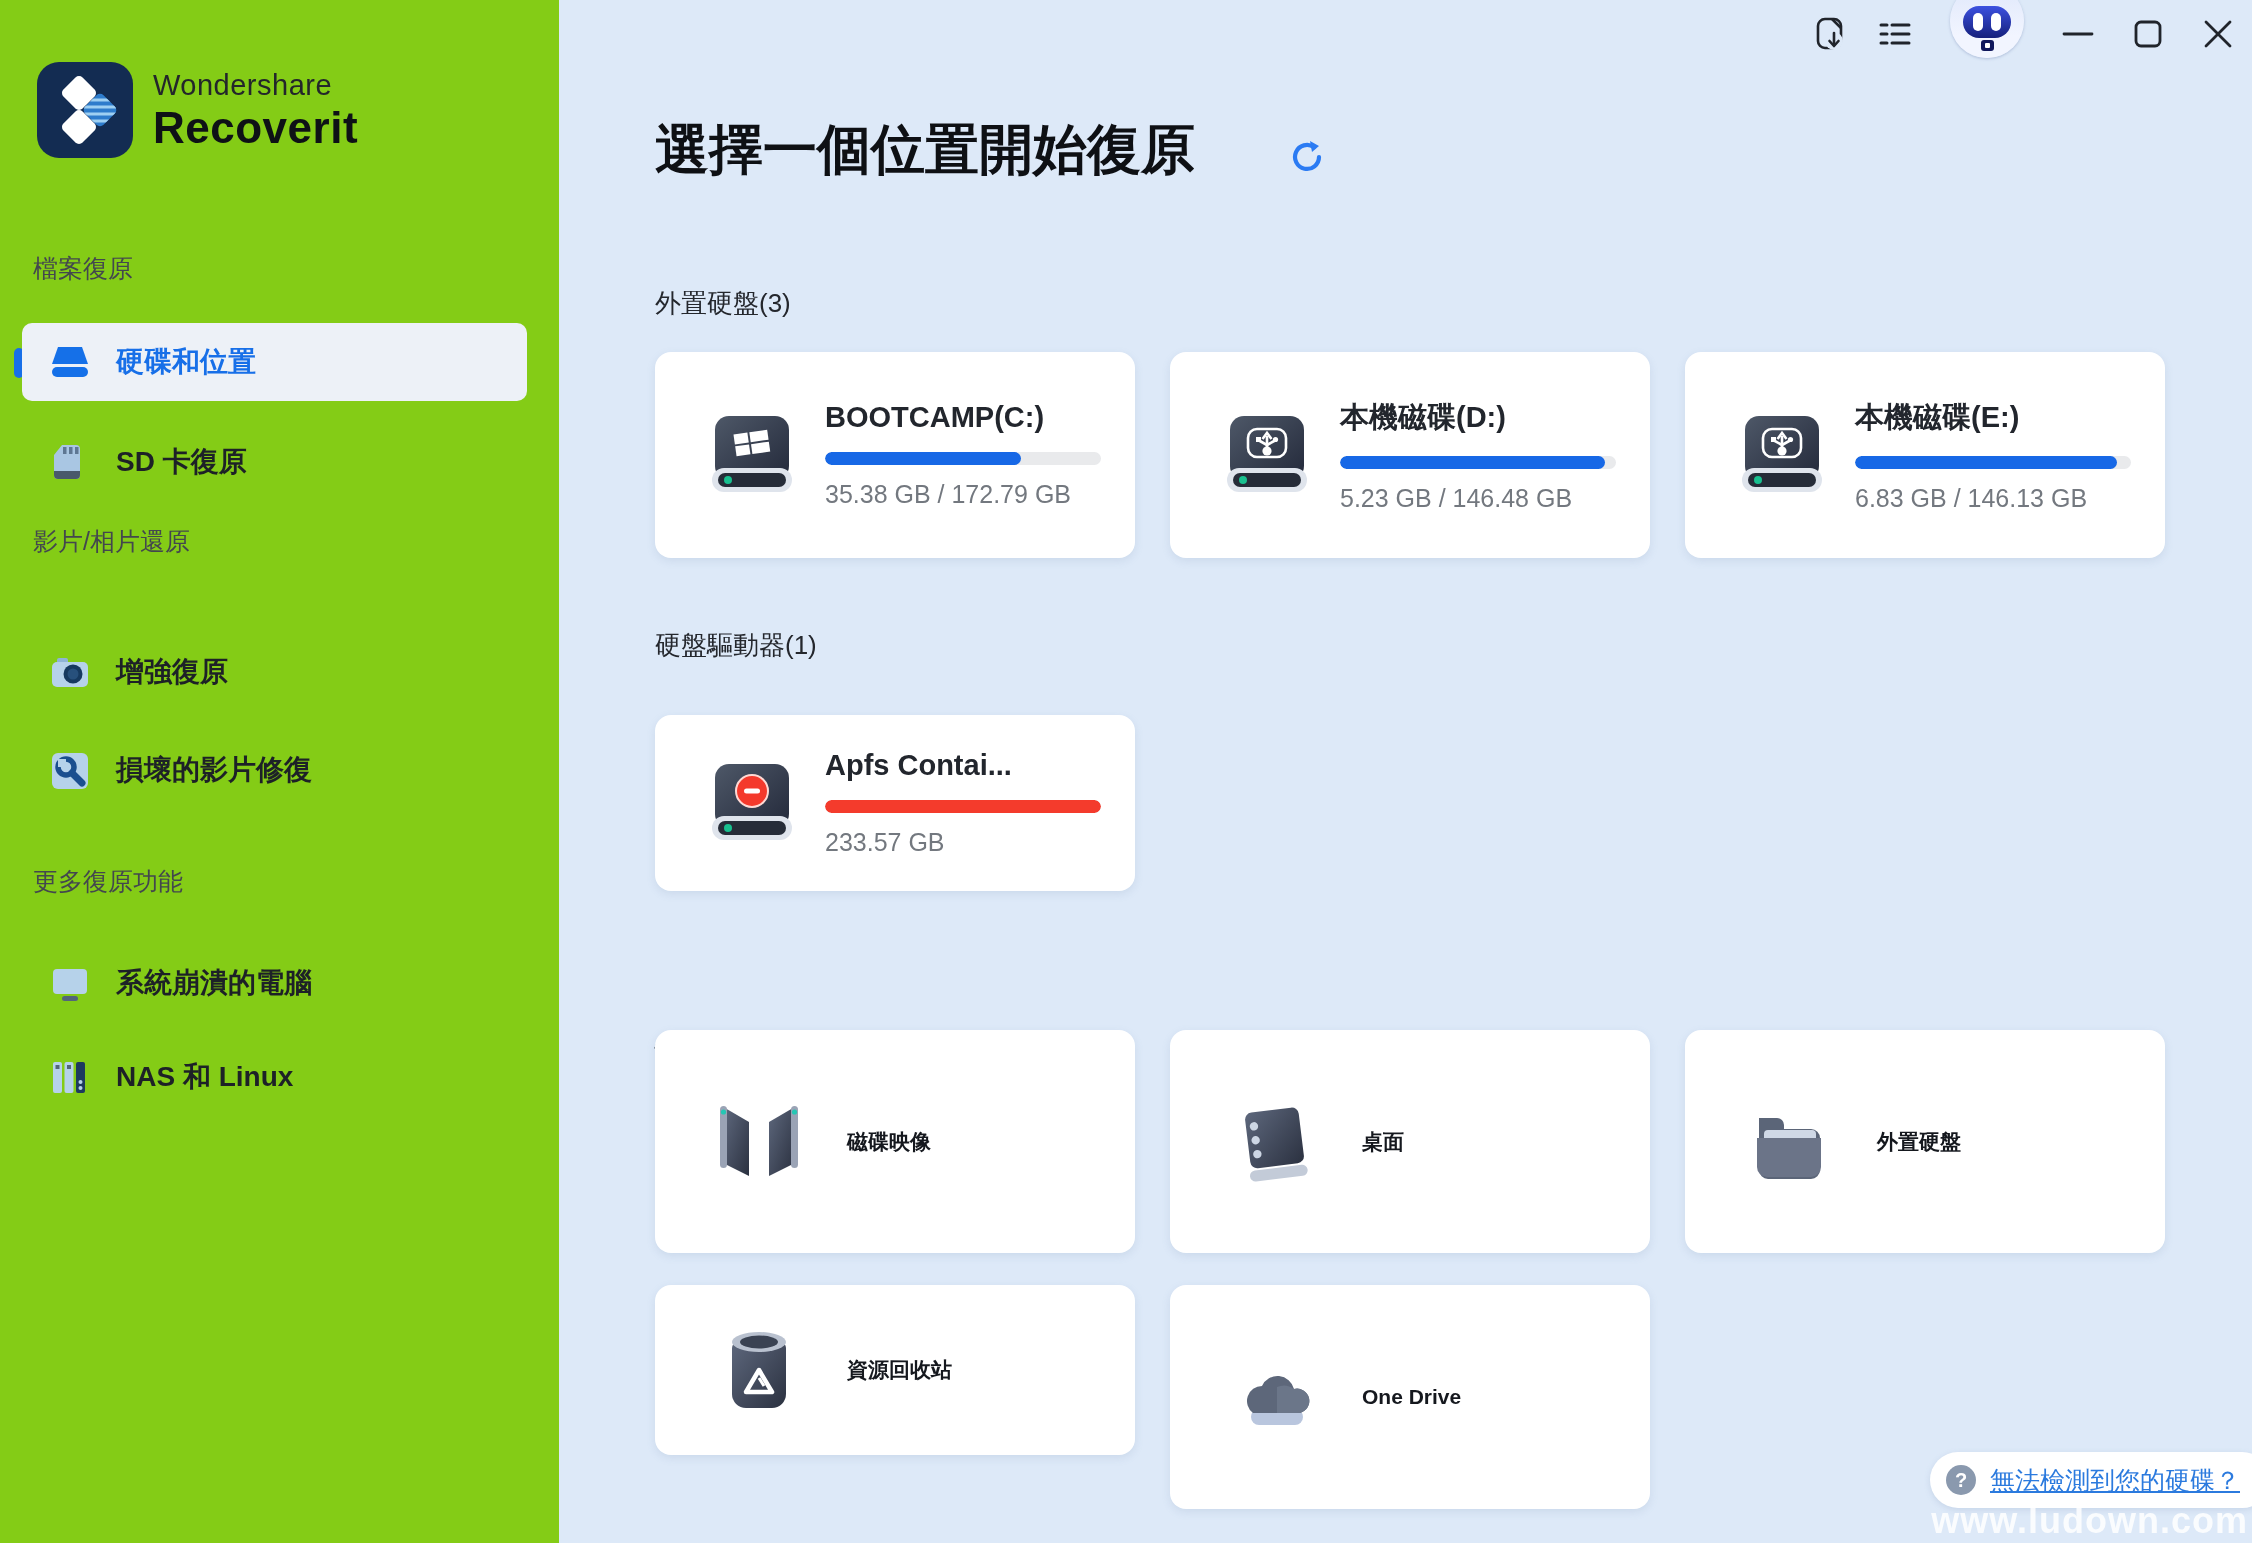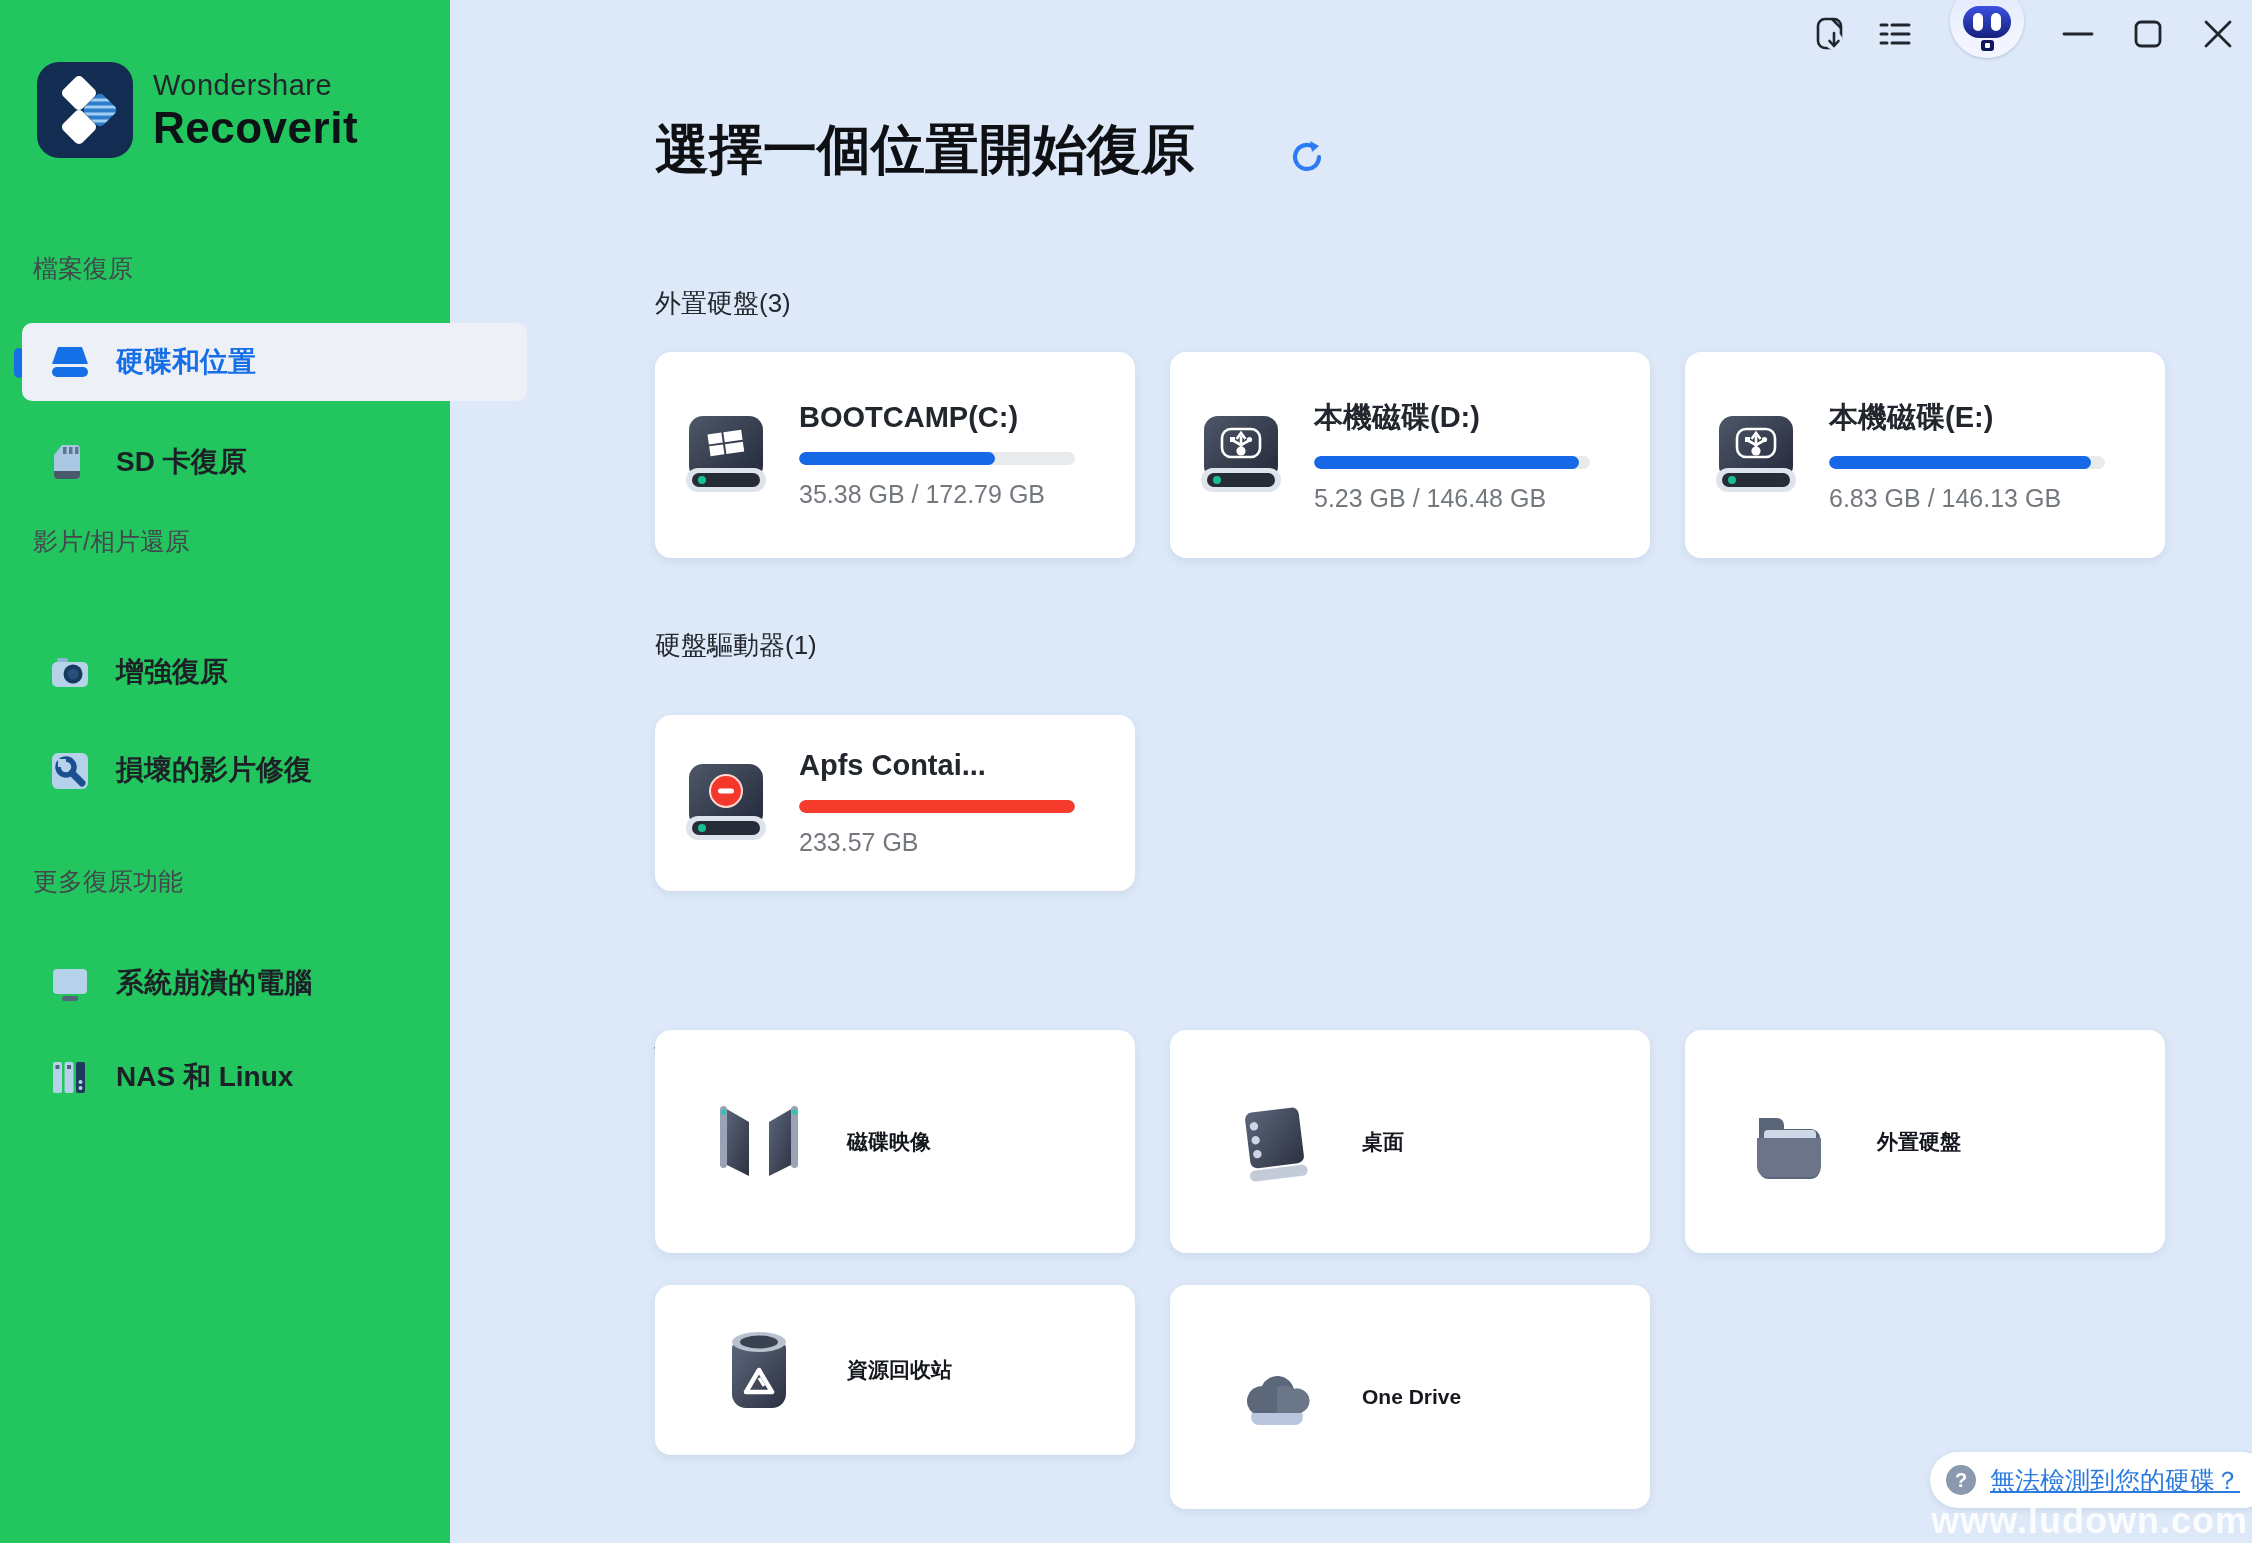--- a/index.html
+++ b/index.html
@@ -3,21 +3,21 @@
 <meta charset="utf-8">
 <style>
   html,body{margin:0;padding:0;}
   body{
     width:2252px;height:1543px;position:relative;overflow:hidden;
     background:#dde9f8;
     font-family:"Liberation Sans","DejaVu Sans",sans-serif;
     color:#1d2127;
   }
   
-  .sidebar{position:absolute;left:0;top:0;width:450px;height:1543px;background:#22c55e;}
+  .sidebar{position:absolute;left:0;top:0;width:559px;height:1543px;background:#84cc16;}
   .brand{position:absolute;left:37px;top:62px;display:flex;align-items:center;gap:20px;}
   .brand-text{line-height:1;}
   .brand-line1{font-size:29px;color:#23262b;letter-spacing:.5px;}
   .brand-line2{font-size:44px;font-weight:bold;color:#0e1116;margin-top:6px;letter-spacing:.5px;}
   .side-label{position:absolute;left:33px;font-size:25px;color:#43474e;}
   .nav-item{position:absolute;left:22px;width:505px;height:78px;border-radius:10px;
     display:flex;align-items:center;gap:24px;padding-left:26px;box-sizing:border-box;
     font-size:28px;font-weight:bold;color:#1d2127;cursor:pointer;}
   .nav-item.selected{background:#edf1f7;color:#176fe8;}
   .active-pill{position:absolute;left:14px;top:348px;width:10px;height:30px;border-radius:6px;background:#176fe8;}
@@ -33,21 +33,21 @@
   .eye.l{left:10px;} .eye.r{right:10px;}
   .mouth{position:absolute;left:31px;top:56px;width:13px;height:11px;border-radius:3px;background:#10175c;}
   .mouth:after{content:"";position:absolute;left:4px;top:3px;width:5px;height:5px;background:#fff;border-radius:1px;}
   
   .page-title{position:absolute;left:655px;top:114px;font-size:54px;font-weight:bold;color:#0e1014;}
   .refresh{position:absolute;left:1288px;top:138px;width:38px;height:38px;cursor:pointer;}
   .sec-label{position:absolute;left:655px;font-size:26px;color:#24272d;}
   .card{position:absolute;width:480px;background:#ffffff;border-radius:16px;
     box-shadow:0 3px 8px rgba(110,135,175,.16);display:flex;align-items:center;
     box-sizing:border-box;cursor:pointer;}
-  .drive-card{height:206px;padding-left:28px;gap:30px;}
+  .drive-card{height:206px;padding-left:54px;gap:30px;}
   .drive-ic{width:86px;height:82px;flex:0 0 86px;}
   .drive-name{font-size:29px;font-weight:bold;color:#22262d;}
   .bar{height:13px;width:276px;border-radius:7px;background:#e9eaec;margin-top:18px;overflow:hidden;}
   .fill{height:100%;border-radius:7px;}
   .usage{font-size:25px;color:#73787f;margin-top:15px;}
   .quick-card{height:223px;padding-left:54px;gap:38px;}
   .quick-ic{width:100px;height:100px;flex:0 0 100px;}
   .quick-label{font-size:21px;font-weight:bold;color:#15181e;}
   
   .help-pill{position:absolute;right:-18px;top:1452px;height:56px;width:340px;background:#ffffff;

